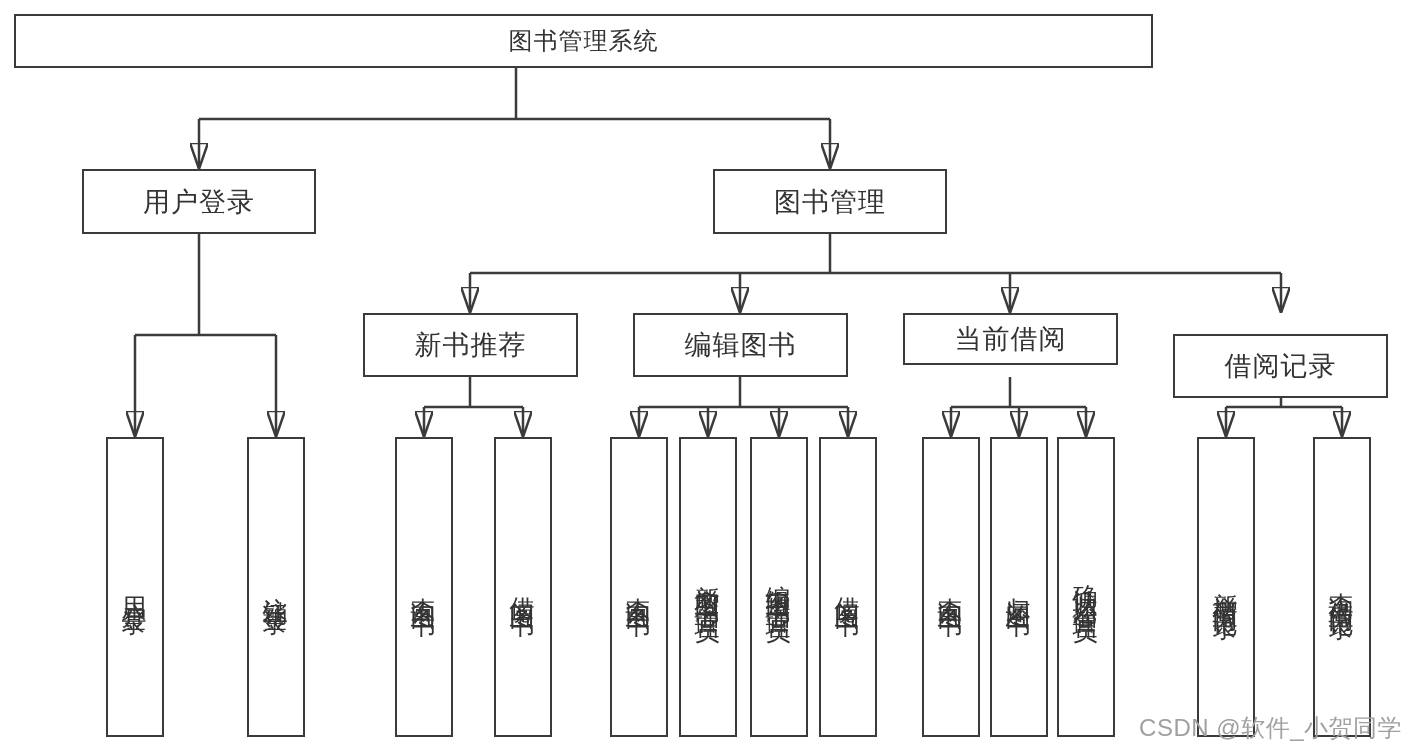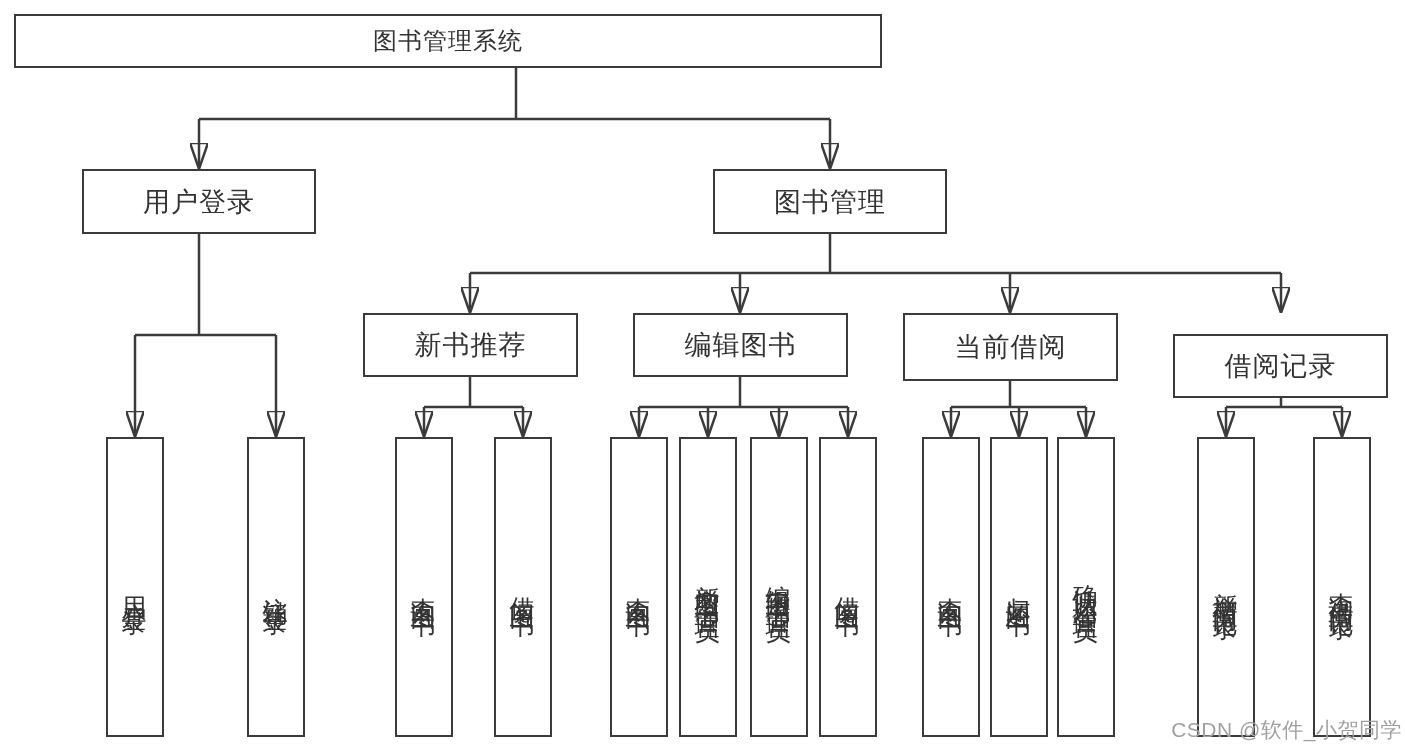--- a/index.html
+++ b/index.html
@@ -49,21 +49,21 @@
     text-orientation: mixed;
     font-size: 25px;
     letter-spacing: 5px;
     white-space: normal;
   }
   .watermark {
     position: absolute;
     right: 3px;
     bottom: 3px;
     z-index: 3;
-    font-size: 21px;
+    font-size: 24px;
     color: var(--watermark);
     letter-spacing: 0.5px;
     margin-top: 44px;
   }
 </style>
 </head>
 <body>
 
 <div class="canvas">
 
@@ -101,38 +101,38 @@
     <path d="M1010,377 V407 M951,407 H1086"></path>
     <line x1="951" y1="407" x2="951" y2="435" marker-end="url(#arrow)"></line>
     <line x1="1019" y1="407" x2="1019" y2="435" marker-end="url(#arrow)"></line>
     <line x1="1086" y1="407" x2="1086" y2="435" marker-end="url(#arrow)"></line>
 
     <path d="M1281,377 V407 M1226,407 H1342"></path>
     <line x1="1226" y1="407" x2="1226" y2="435" marker-end="url(#arrow)"></line>
     <line x1="1342" y1="407" x2="1342" y2="435" marker-end="url(#arrow)"></line>
   </svg>
 
-  <div class="node root" style="left:14px; top:14px; width:868px; height:54px;">
+  <div class="node root" style="left:14px; top:14px; width:1139px; height:54px;">
     <span>图书管理系统</span>
   </div>
 
   <div class="node" style="left:82px; top:169px; width:234px; height:65px;">
     <span>用户登录</span>
   </div>
   <div class="node" style="left:363px; top:313px; width:215px; height:64px;">
     <span>新书推荐</span>
   </div>
 
   <div class="node" style="left:713px; top:169px; width:234px; height:65px;">
     <span>图书管理</span>
   </div>
   <div class="node" style="left:633px; top:313px; width:215px; height:64px;">
     <span>编辑图书</span>
   </div>
-  <div class="node" style="left:903px; top:313px; width:215px; height:68px;">
+  <div class="node" style="left:903px; top:313px; width:215px; height:52px;">
     <span>当前借阅</span>
   </div>
   <div class="node" style="left:1173px; top:313px; width:215px; height:64px;margin-top:21px;">
     <span>借阅记录</span>
   </div>
 
   <div class="node leaf" style="left:106px; top:437px; width:58px; height:300px;">
     <span>用户登录</span>
   </div>
   <div class="node leaf" style="left:247px; top:437px; width:58px; height:300px;">

